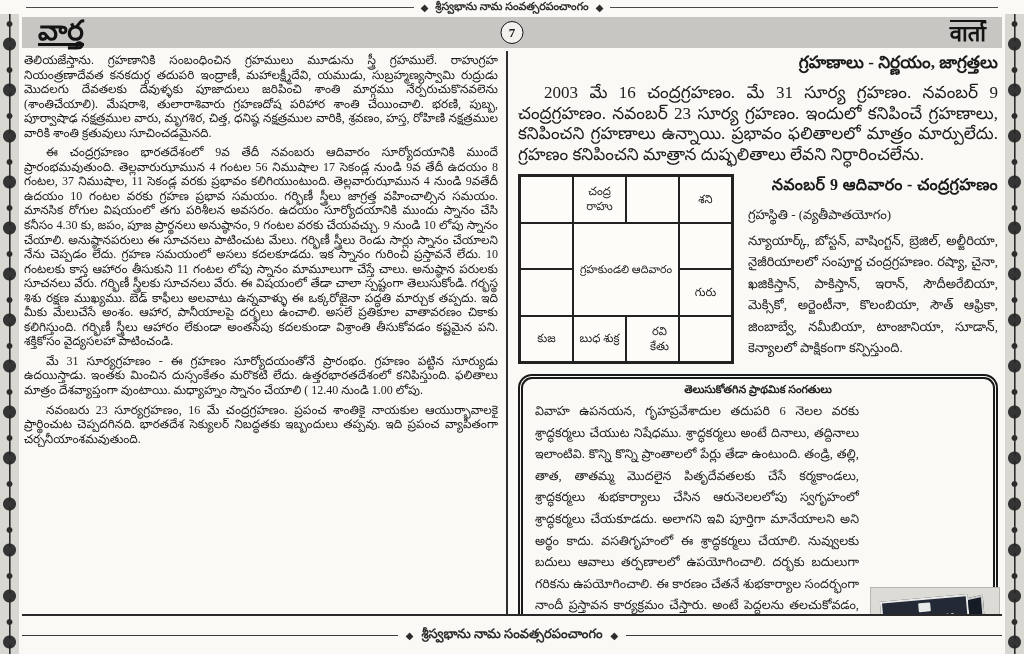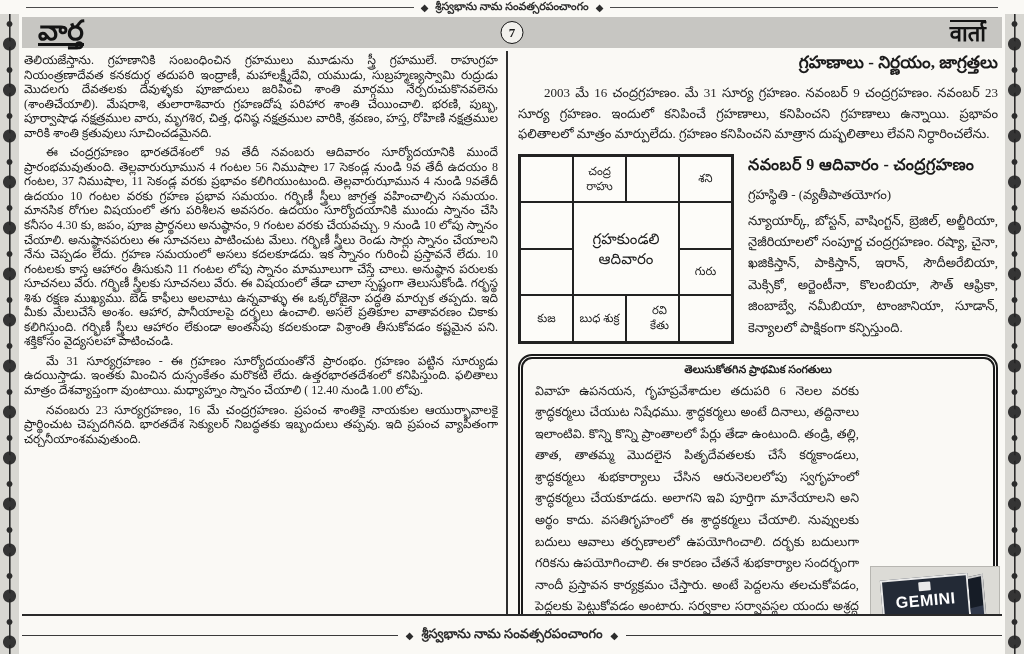--- a/index.html
+++ b/index.html
@@ -42,31 +42,31 @@
   .content { position:absolute; top:51px; left:22px; right:22px; bottom:38px;
     display:flex; border-bottom:2px solid #2a2a2a; overflow:hidden; }
   .col-left { width:484px; padding:2px 8px 0 2px; font-size:12px; line-height:14.55px;
     text-align:justify; overflow:hidden; }
   .col-left p { margin-bottom:5px; }
   .col-left p.indent { text-indent:22px; }
   .v-divider { width:2px; background:#2f2f2f; }
   .col-right { flex:1; padding:0 4px 0 10px; overflow:hidden; position:relative; }
 
   .section-title { text-align:right; font-size:17px; font-weight:bold; margin:2px 0 7px; }
-  .intro { font-size:13px; line-height:20.5px; text-align:justify; text-indent:26px; }
+  .intro { font-size:17px; line-height:20.5px; text-align:justify; text-indent:26px; }
 
   .kundali-row { display:flex; margin-top:9px; }
   .kundali { width:216px; height:190px; border:2px solid #222; flex-shrink:0; background:#fdfcf9;
     display:grid; grid-template-columns:repeat(4,1fr); grid-template-rows:repeat(4,1fr); }
   .kcell { border:1px solid #222; display:flex; align-items:center; justify-content:center;
     text-align:center; font-size:11.5px; line-height:15px; padding:2px; }
-  .kcenter { grid-column:2 / span 2; grid-row:2 / span 2; font-size:15px; line-height:20px; }
+  .kcenter { grid-column:2 / span 2; grid-row:2 / span 2; font-size:11px; line-height:26px; }
 
   .eclipse-info { flex:1; padding-left:14px; }
-  .eclipse-heading { font-size:16px; font-weight:bold; letter-spacing:.4px; margin-top:2px; }
+  .eclipse-heading { font-size:16px; font-weight:bold; letter-spacing:.4px; margin-top:2px;text-align:right; }
   .graha-sthiti { font-size:13px; margin-top:9px; }
   .visibility { font-size:13px; line-height:21.4px; text-align:justify; margin-top:5px; }
 
   .info-box { margin-top:10px; border:5px double #1a1a1a; border-radius:14px;
     padding:3px 12px 6px; position:relative; background:#faf9f5; }
   .info-title { text-align:center; font-size:11px; font-weight:bold; margin:1px 0 3px; }
   .info-body { font-size:12.6px; line-height:21.6px; text-align:justify; }
   .gemini-spacer { float:right; width:116px; height:96px; margin:128px 0 0 6px; }
 
   

